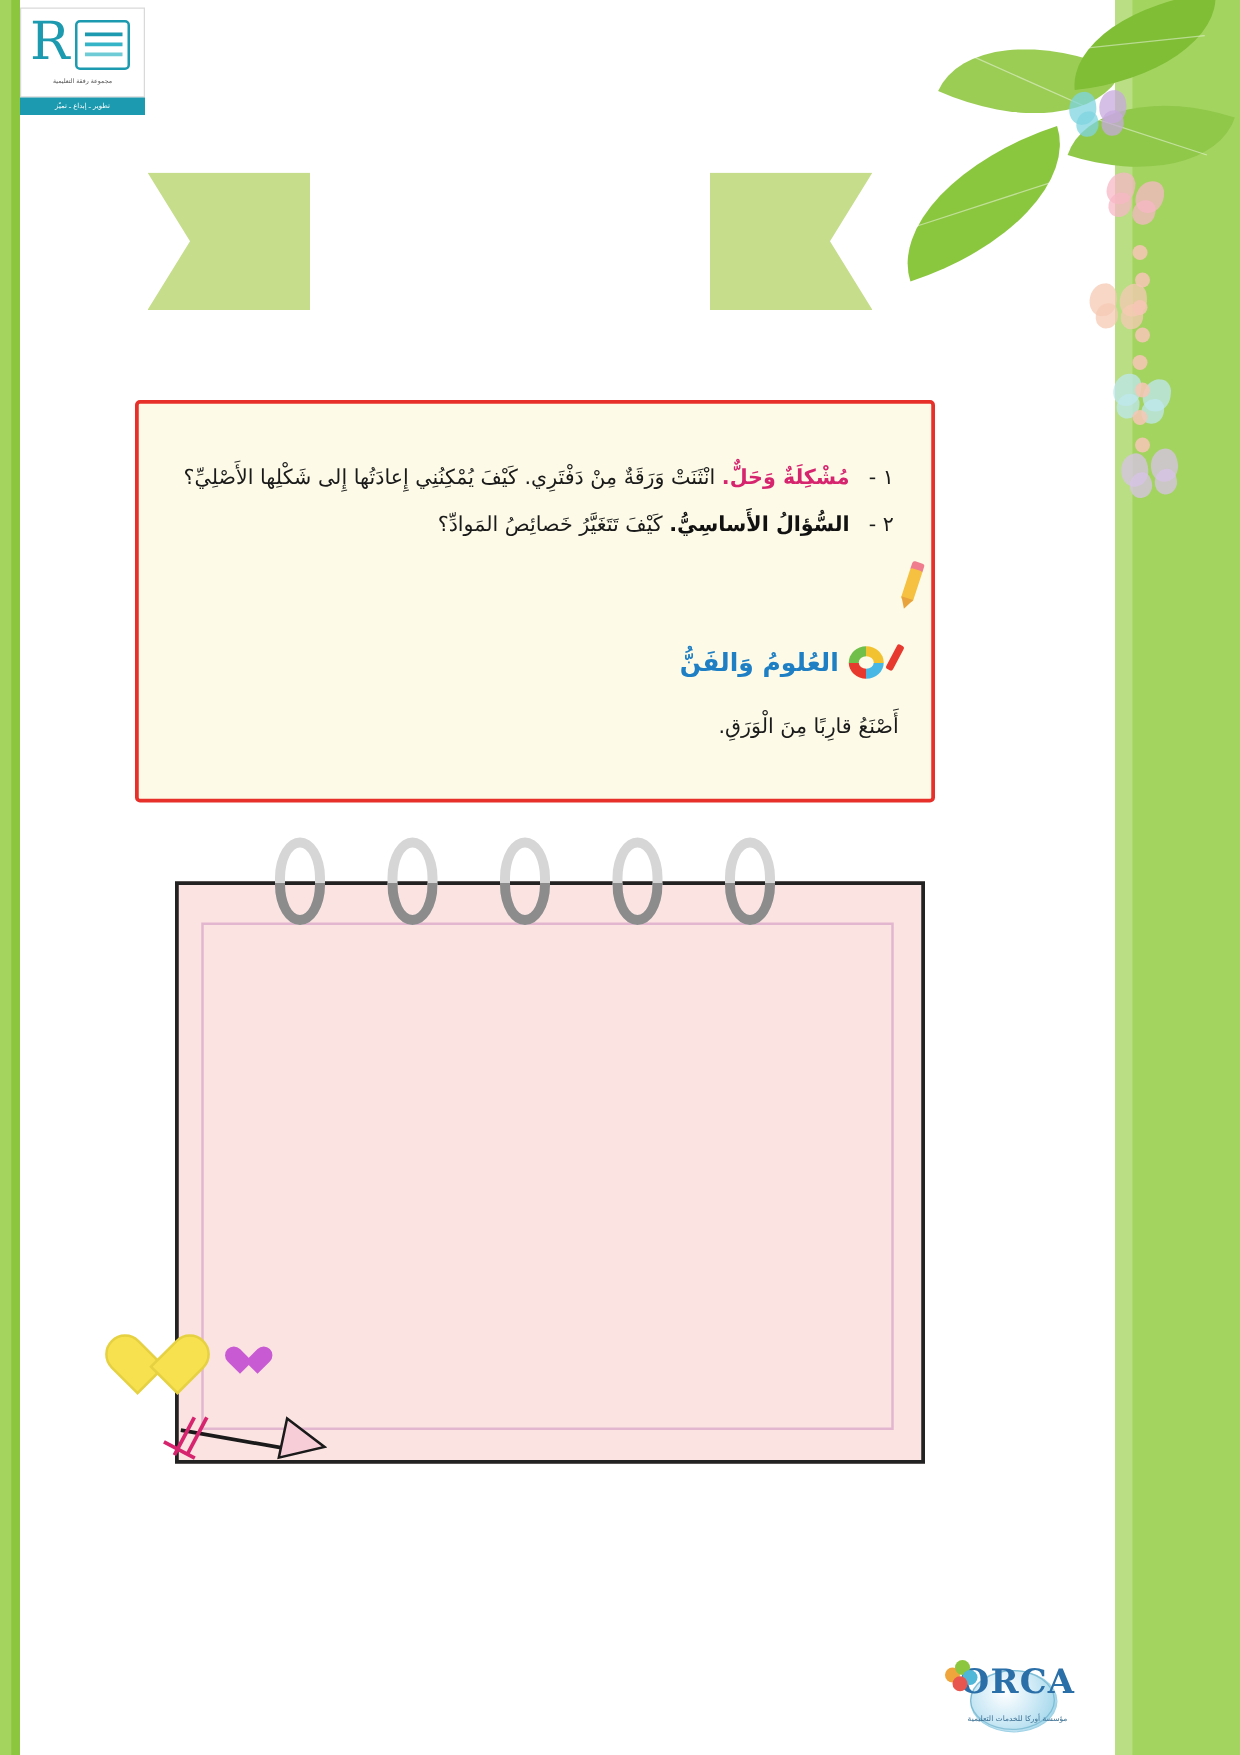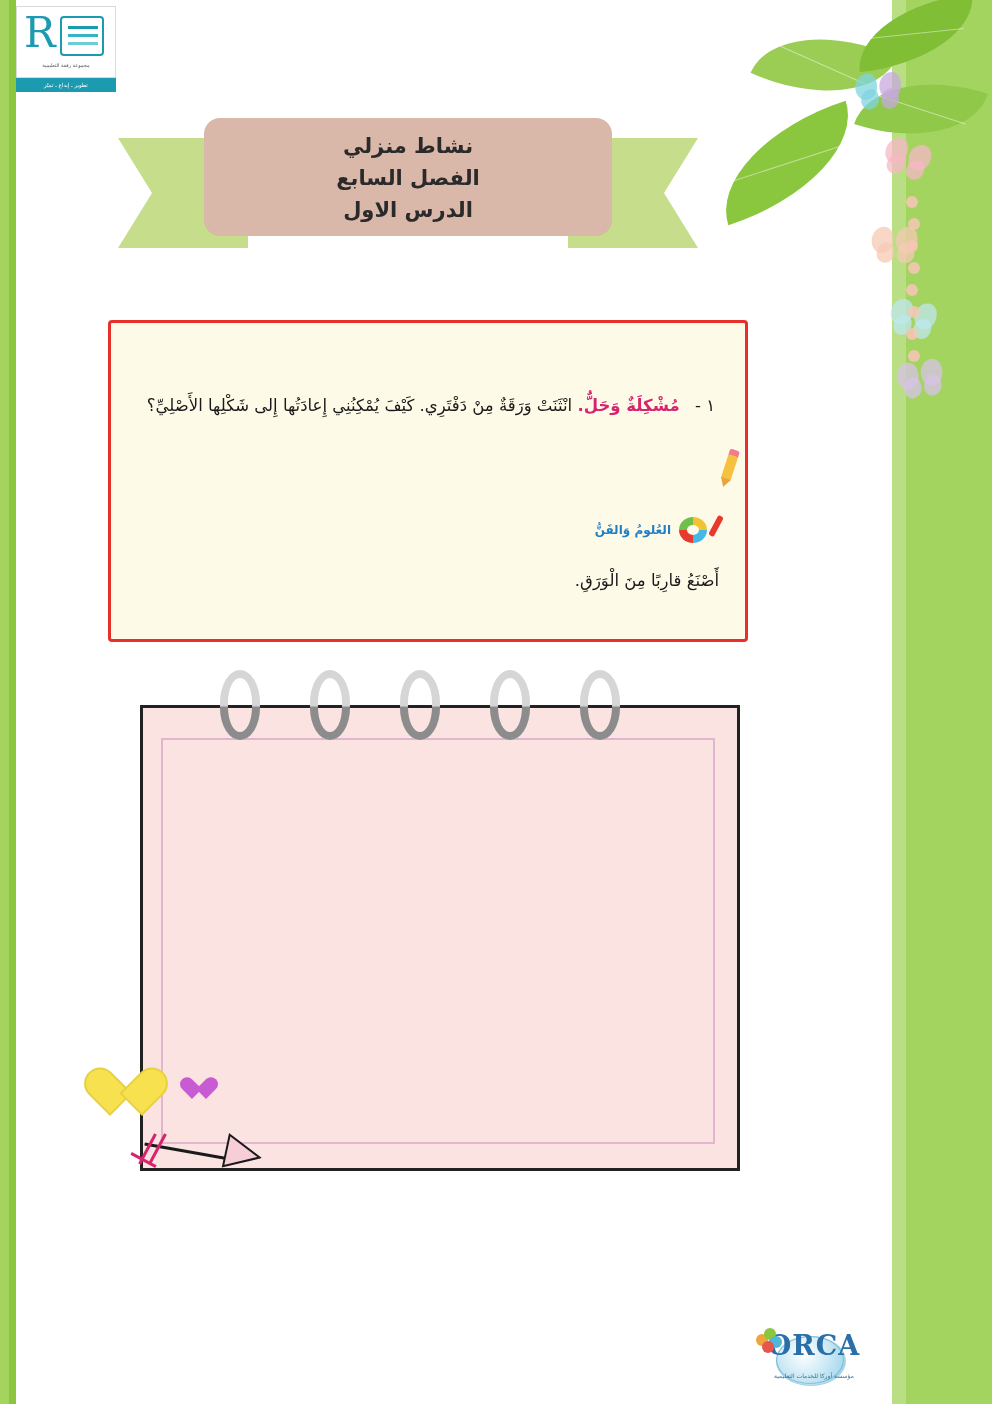--- a/index.html
+++ b/index.html
@@ -279,21 +279,20 @@
     letter-spacing: .5px;
   }
 
   .q-list {
     position: absolute;
     left: 26px;
     right: 26px;
     top: 42px;
     text-align: right;
     direction: rtl;
-    margin-top: 24px;
   }
   .q-item {
     font-size: 16.5px;
     line-height: 34px;
     color: #1a1a1a;
     margin-bottom: 4px;
     padding-right: 4px;
   }
   .q-num { margin-left: 10px; }
   .kw-pink { color: #d6246e; font-weight: bold; }
@@ -361,21 +360,21 @@
   }
   .subsec-icon .brush {
     position: absolute;
     right: 0; top: 0;
     width: 6px; height: 22px;
     background: #e8392f;
     transform: rotate(28deg);
     border-radius: 2px;
   }
   .subsec-title {
-    font-size: 12px;
+    font-size: 20px;
     font-weight: bold;
     color: #1f7fc4;
   }
   .subsec-body {
     position: absolute;
     right: 26px;
     top: 248px;
     font-size: 16.5px;
     color: #1a1a1a;
     direction: rtl;
@@ -641,35 +640,33 @@
     <i style="left:2px;top:66px"></i>
       <i style="left:0;top:88px"></i>
       <i style="left:2px;top:110px"></i>
     <i style="left:0;top:132px"></i>
       <i style="left:2px;top:154px"></i>
   </div>
 
   <div class="ribbon">
     <div class="ribbon-tail left"></div>
     <div class="ribbon-tail right"></div>
-    <div class="ribbon-body">
-      <div class="ribbon-body-text">
-        <span>نشاط منزلي</span>
-        <span>الفصل السابع</span>
-        <span>الدرس الاول</span>
-      </div>
-    </div>
   </div>
 
   <div class="card">
     <div class="q-list">
       <div class="q-item">
         <span class="q-num">١ -</span>
         <span class="kw-pink">مُشْكِلَةٌ وَحَلٌّ.</span>
         <span>انْثَنَتْ وَرَقَةٌ مِنْ دَفْتَرِي. كَيْفَ يُمْكِنُنِي إِعادَتُها إِلى شَكْلِها الأَصْلِيِّ؟</span>
+      </div>
+      <div class="q-item">
+        <span class="q-num">٢ -</span>
+        <span class="kw-bold">السُّؤالُ الأَساسِيُّ.</span>
+        <span>كَيْفَ تَتَغَيَّرُ خَصائِصُ المَوادِّ؟</span>
       </div>
     </div>
 
     <div class="pencil-icon">
       <div class="pencil-eraser"></div>
       <div class="pencil-body"></div>
       <div class="pencil-tip"></div>
     </div>
 
     <div class="subsec">

